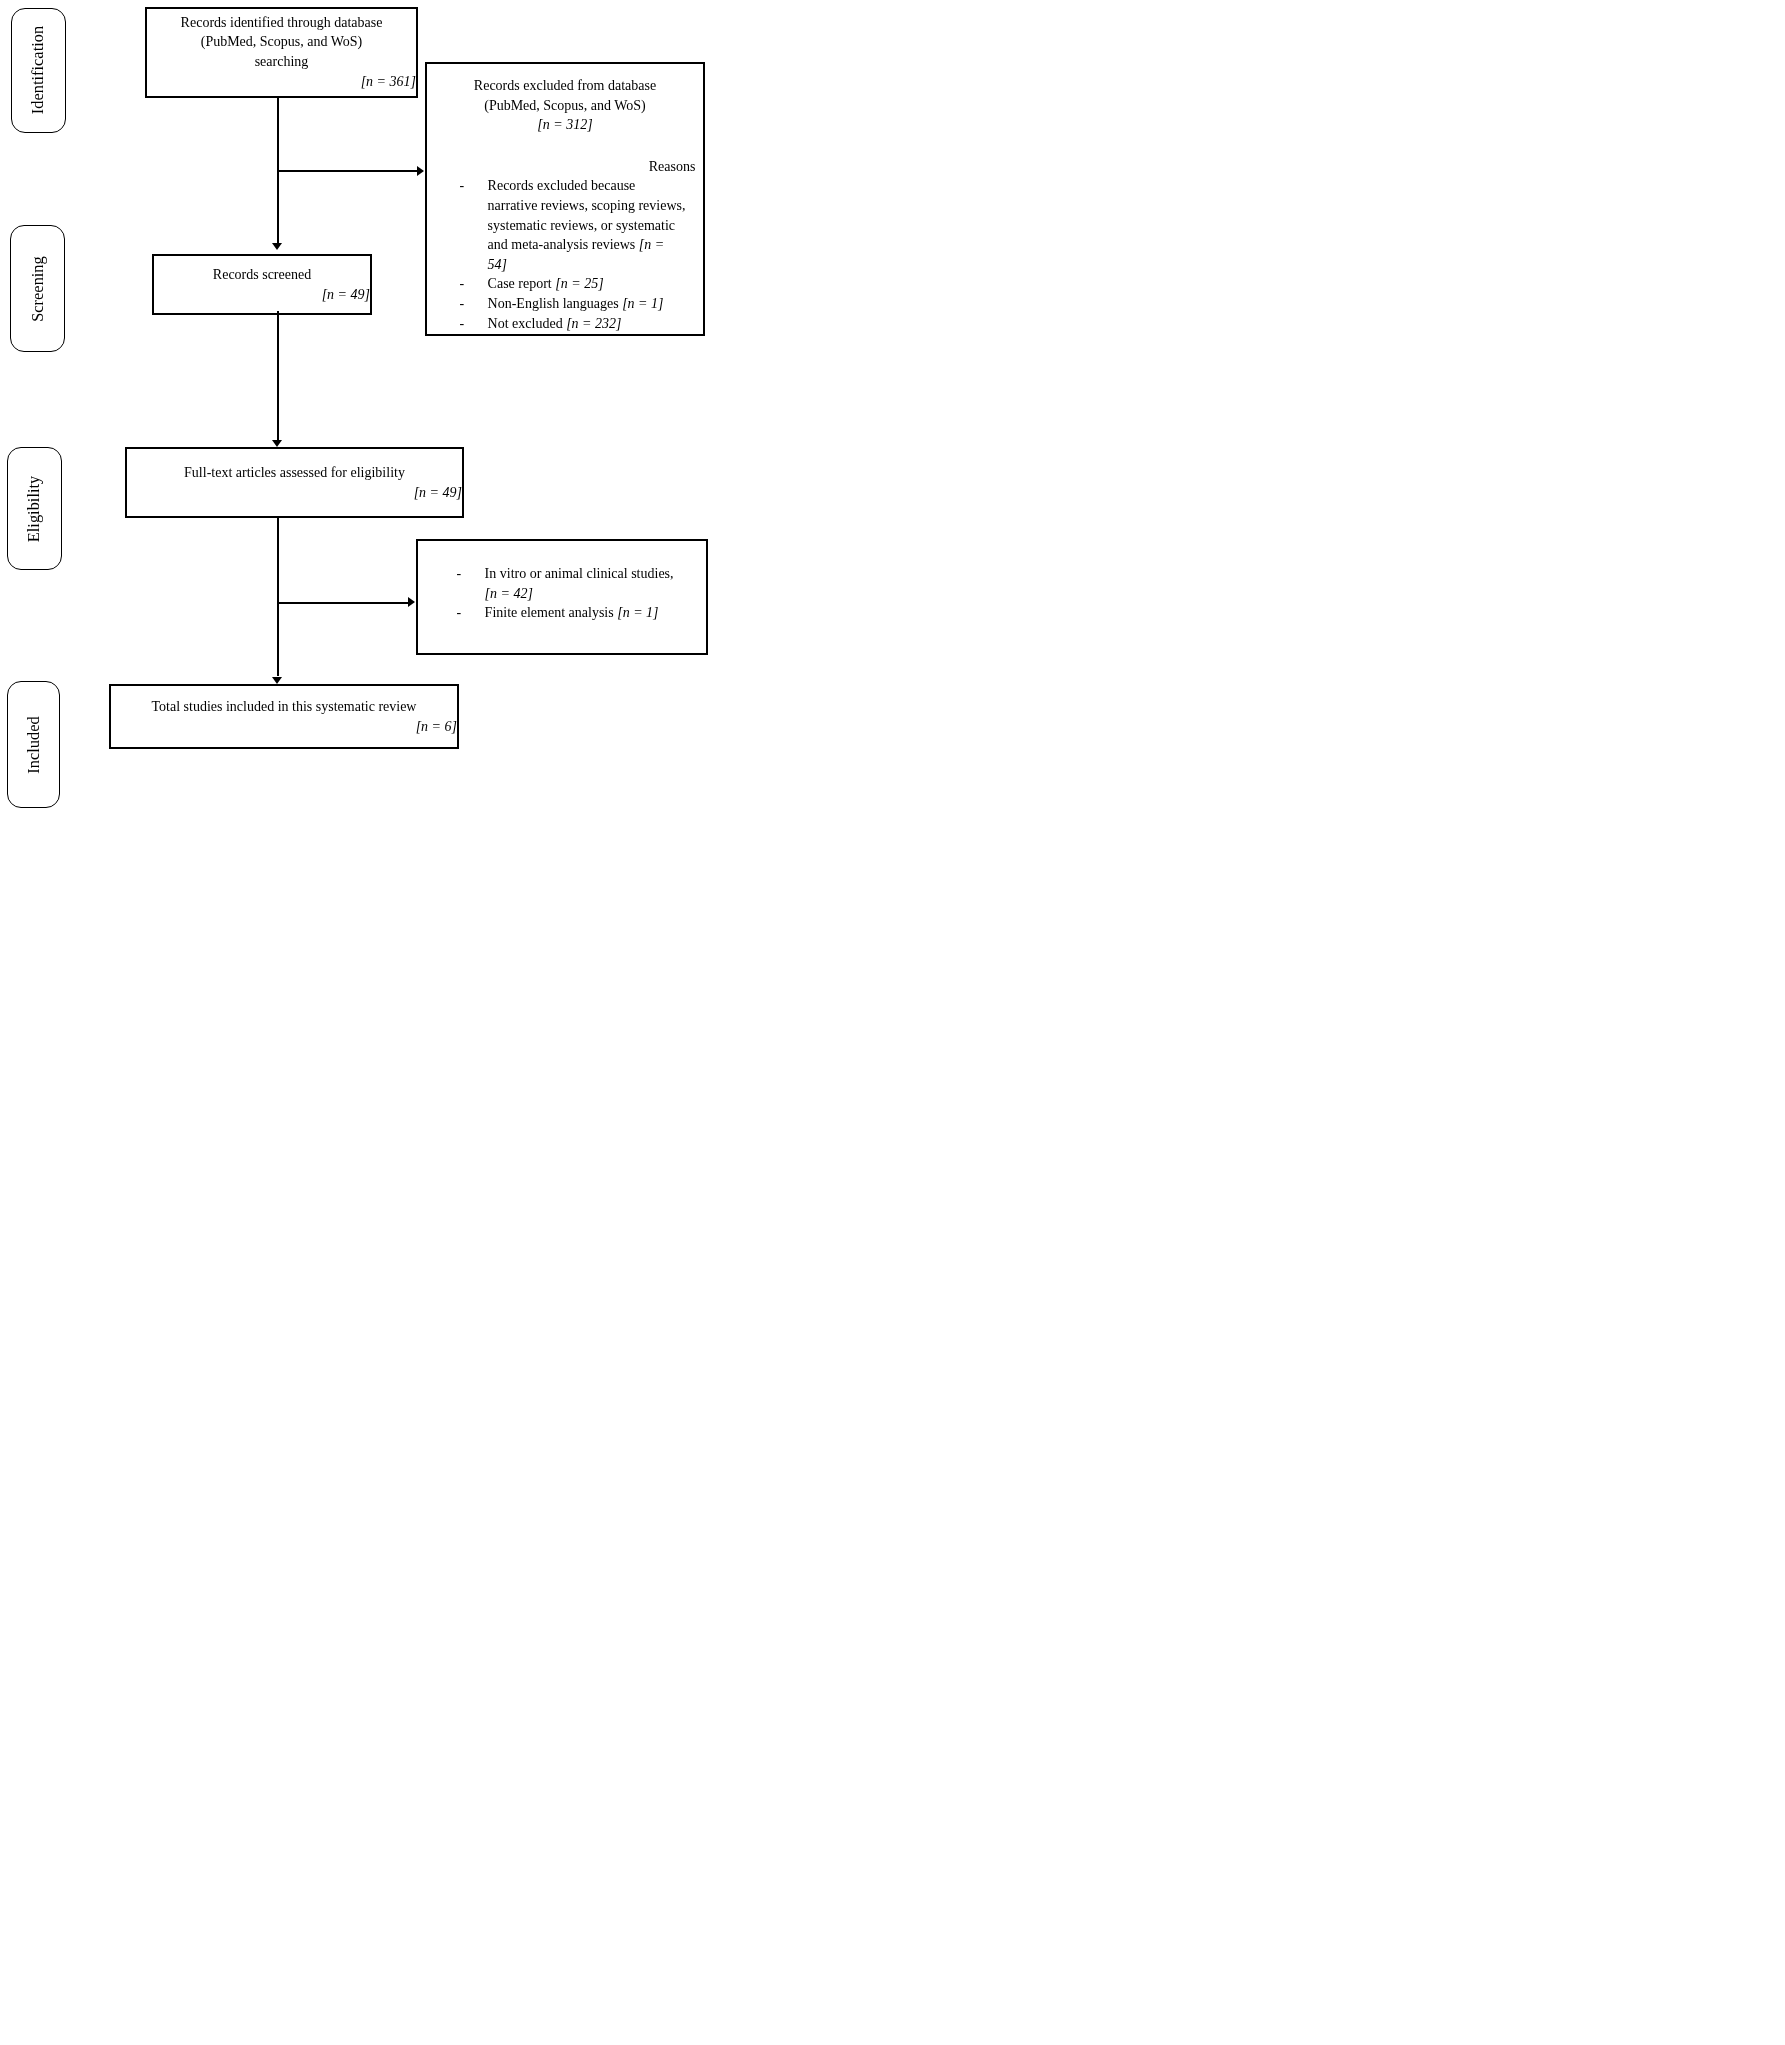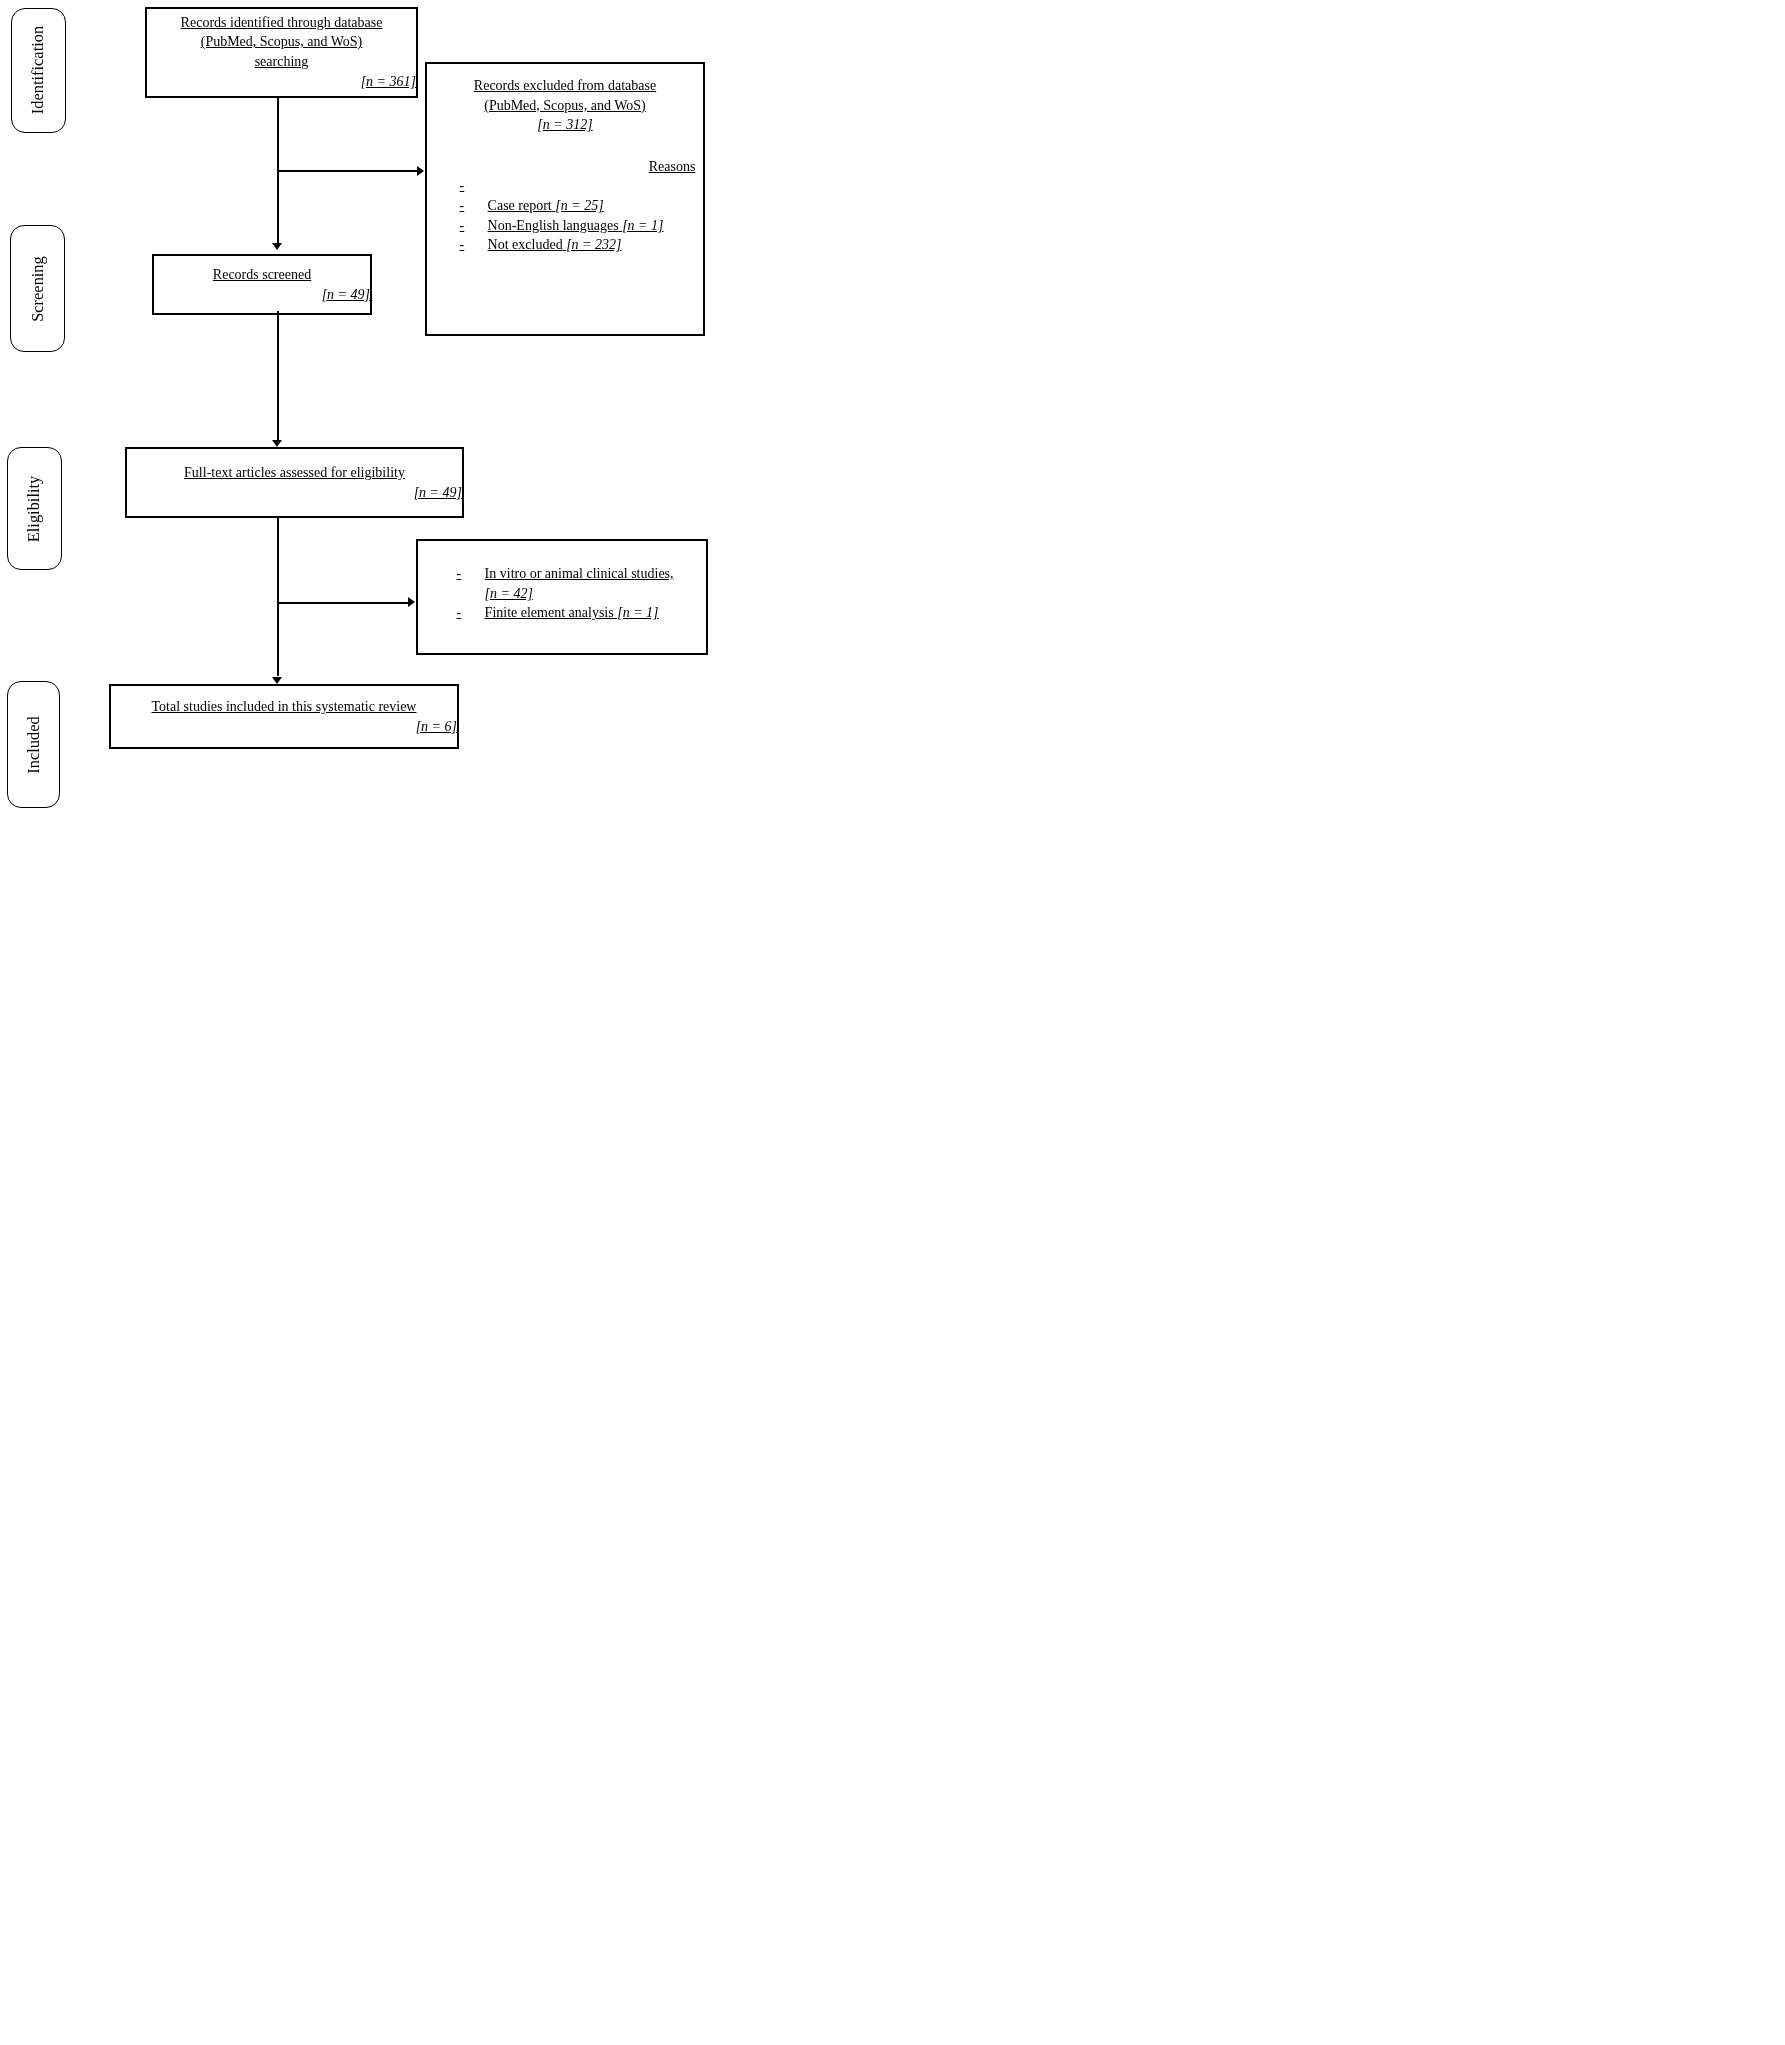--- a/index.html
+++ b/index.html
@@ -9,21 +9,21 @@
   }
   
   .stage {
     position:absolute; border:1.6px solid #000; border-radius:14px; background:#fff;
     display:flex; align-items:center; justify-content:center; box-sizing:border-box;
   }
   .stage .vtext { transform:rotate(-90deg); white-space:nowrap; font-size:16.4px; }
   
   .fbox {
     position:absolute; border:2.7px solid #000; background:#fff; box-sizing:border-box;
-    font-size:14px; line-height:19.6px;text-decoration:underline;
+    font-size:14px; line-height:19.6px;
   }
   .centerbox { display:flex; flex-direction:column; justify-content:center; text-align:center; }
   .italic { font-style:italic;text-align:right; }
   
   .fbox-excluded { padding:12px 7.6px 0 7.6px; }
   .fbox-excluded .line { text-align:center; }
   .reasons-label { text-align:right; margin:22px 0 0 3.3px; }
   .reason { display:flex; text-align:left; margin-left:25px; }
   .reason .dash { width:28px; flex:none; }
   .reason .rtext { flex:1; padding-right:8.7px; }
@@ -69,20 +69,21 @@
     <div class="line italic">[n = 361]</div>
   </div>
 
   <div class="fbox fbox-excluded" style="left:425px;top:62px;width:280px;height:274px">
     <div class="line">Records excluded from database</div>
     <div class="line">(PubMed, Scopus, and WoS)</div>
     <div class="line italic">[n = 312]</div>
     <div class="reasons-label">Reasons</div>
     <div class="reason">
       <span class="dash">-</span>
+      <span class="rtext"><span>Records excluded because narrative reviews, scoping reviews, systematic reviews, or systematic and meta-analysis reviews</span> <i>[n = 54]</i></span>
     </div>
     <div class="reason">
       <span class="dash">-</span>
       <span class="rtext"><span>Case report</span> <i>[n = 25]</i></span>
     </div>
     <div class="reason">
       <span class="dash">-</span>
       <span class="rtext"><span>Non-English languages</span> <i>[n = 1]</i></span>
     </div>
     <div class="reason">

